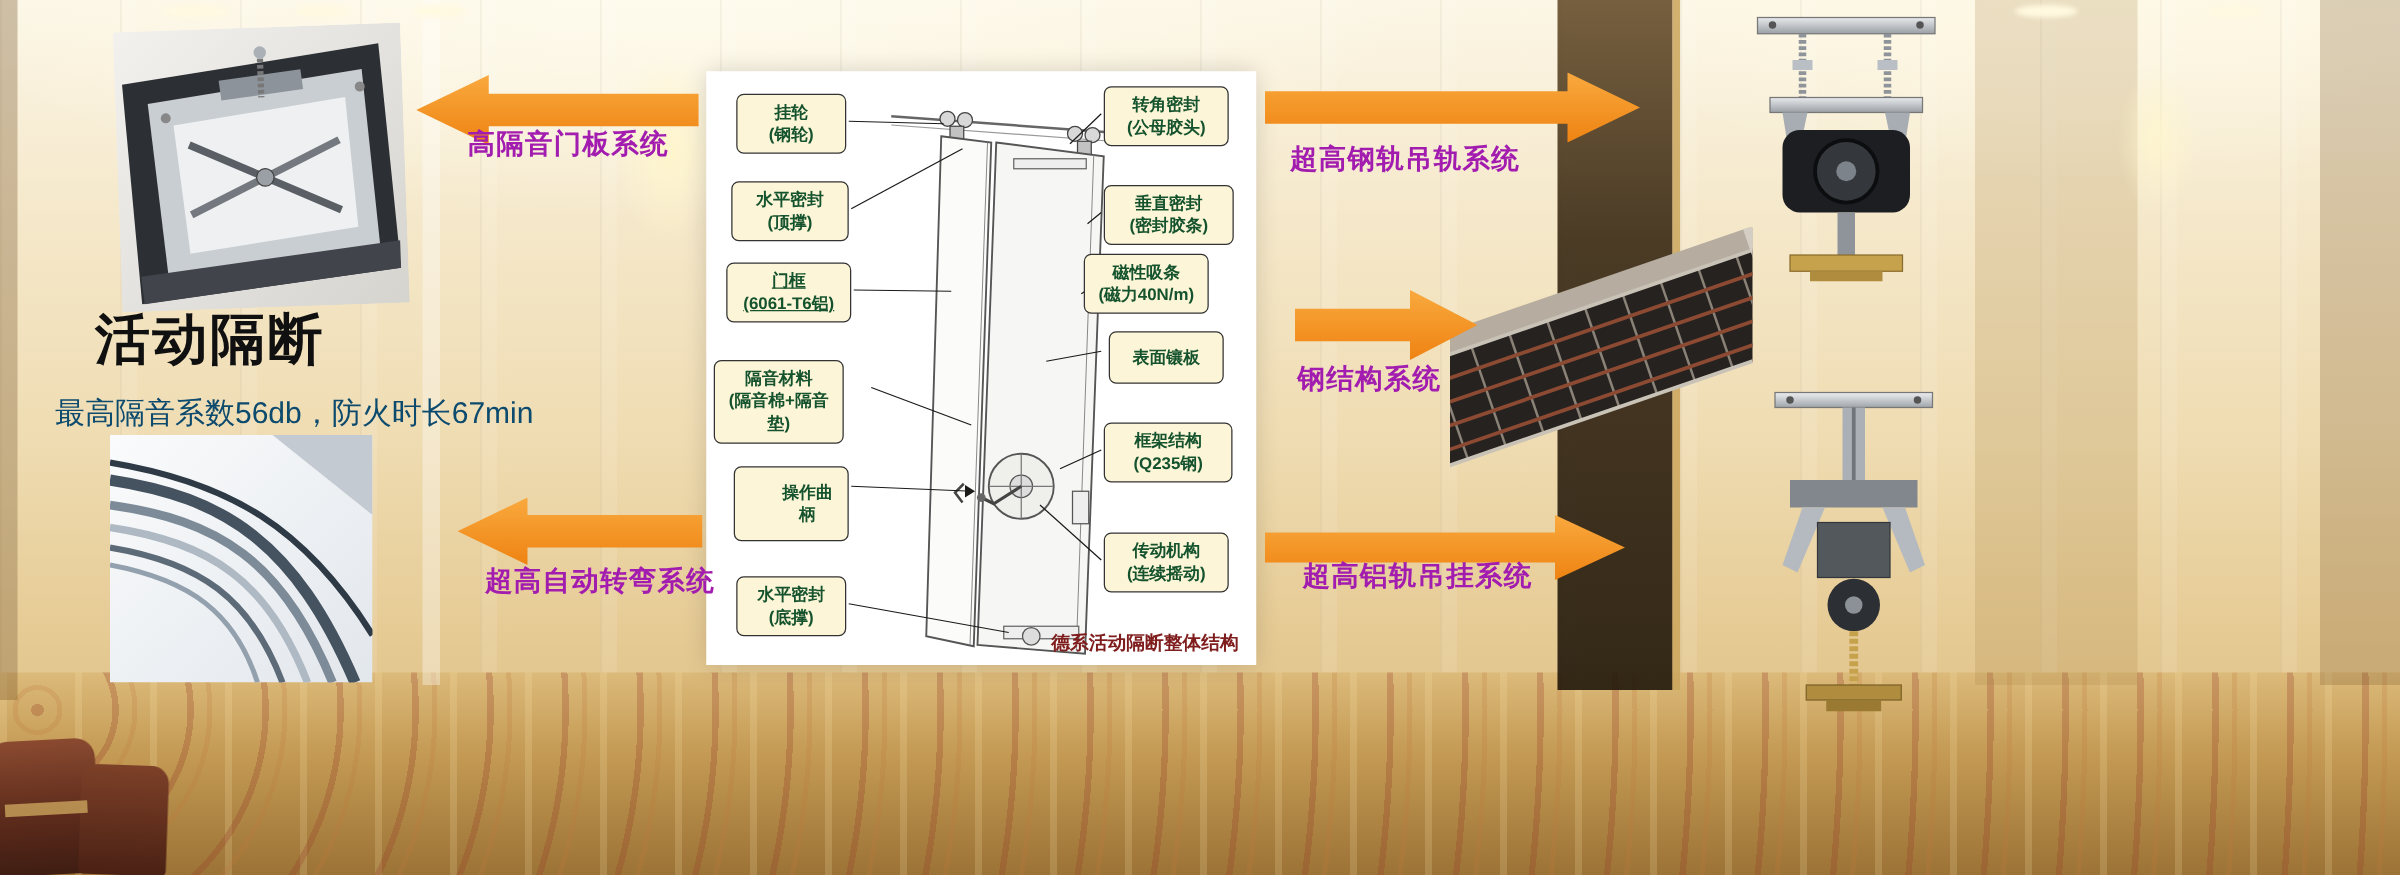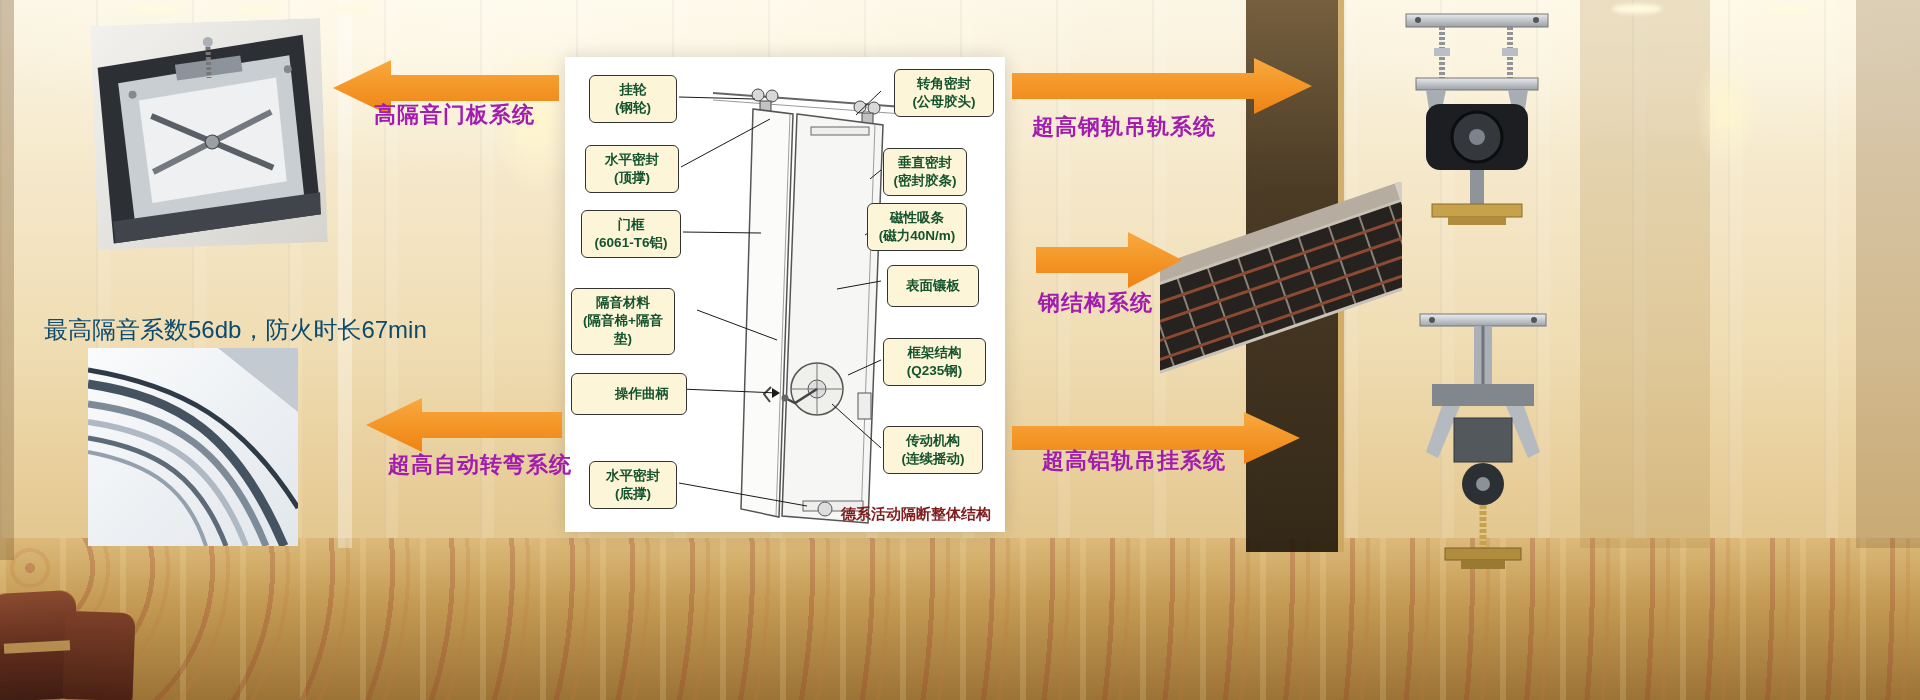--- a/index.html
+++ b/index.html
@@ -264,31 +264,31 @@
       <line x1="316" y1="303" x2="283" y2="318"></line>
       <line x1="316" y1="391" x2="267" y2="347"></line>
     </g>
     <polygon points="215,336 207,331 207,341" fill="#1a1a1a"></polygon>
   </svg>
 
   <div class="callout" style="left:24px;top:18px;width:88px;">挂轮
 (钢轮)</div>
   <div class="callout" style="left:20px;top:88px;width:94px;">水平密封
 (顶撑)</div>
-  <div class="callout" style="left:16px;top:153px;width:100px;">门框
+  <div class="callout" style="left:16px;top:153px;width:100px;text-decoration:underline;">门框
 (6061-T6铝)</div>
   <div class="callout" style="left:6px;top:231px;width:104px;">隔音材料
 (隔音棉+隔音垫)</div>
-  <div class="callout single" style="left:6px;top:316px;width:116px;padding-left:32px;">操作曲柄</div>
+  <div class="callout single" style="left:22px;top:316px;width:92px;padding-left:32px;">操作曲柄</div>
   <div class="callout" style="left:24px;top:404px;width:88px;">水平密封
 (底撑)</div>
 
-  <div class="callout" style="left:329px;top:12px;width:100px;">转角密封
+  <div class="callout" style="left:318px;top:12px;width:100px;">转角密封
 (公母胶头)</div>
-  <div class="callout" style="left:318px;top:91px;width:84px;">垂直密封
+  <div class="callout" style="left:318px;top:91px;width:104px;">垂直密封
 (密封胶条)</div>
   <div class="callout" style="left:302px;top:146px;width:100px;">磁性吸条
 (磁力40N/m)</div>
   <div class="callout single" style="left:322px;top:208px;width:92px;">表面镶板</div>
   <div class="callout" style="left:318px;top:281px;width:103px;">框架结构
 (Q235钢)</div>
   <div class="callout" style="left:318px;top:369px;width:100px;">传动机构
 (连续摇动)</div>
 
   <div class="diagram-caption">德系活动隔断整体结构</div>
@@ -340,14 +340,15 @@
   <polygon points="288,26 232,0 232,14 0,14 0,38 232,38 232,52" fill="url(#ag5)"></polygon>
 </svg>
 
 <div class="arrow-label" style="left:374px;top:100px;">高隔音门板系统</div>
 <div class="arrow-label" style="left:388px;top:450px;">超高自动转弯系统</div>
 <div class="arrow-label" style="left:1032px;top:112px;">超高钢轨吊轨系统</div>
 <div class="arrow-label" style="left:1038px;top:288px;">钢结构系统</div>
 <div class="arrow-label" style="left:1042px;top:446px;">超高铝轨吊挂系统</div>
 
 <div class="abs title-row">
+  <span class="title-product">活动隔断</span>
 </div>
 <div class="abs subtitle">最高隔音系数56db，防火时长67min</div>
 
 </body></html>

